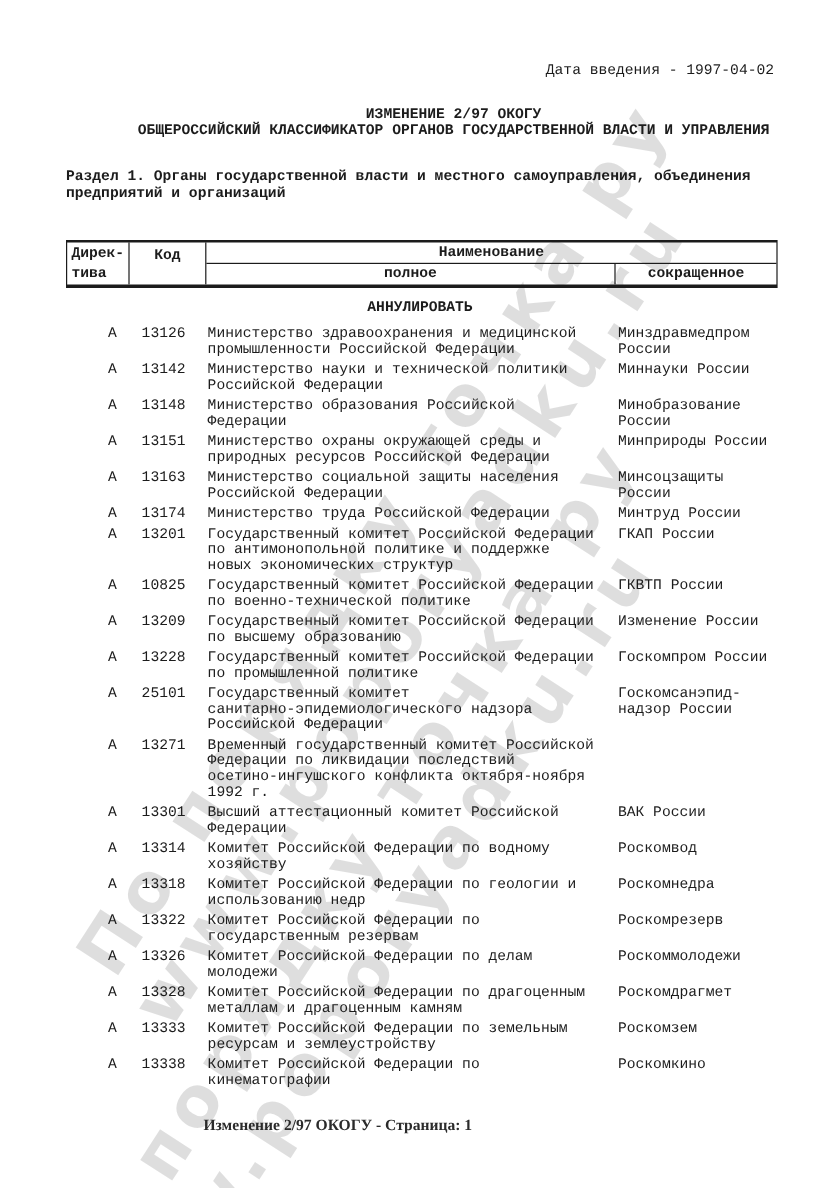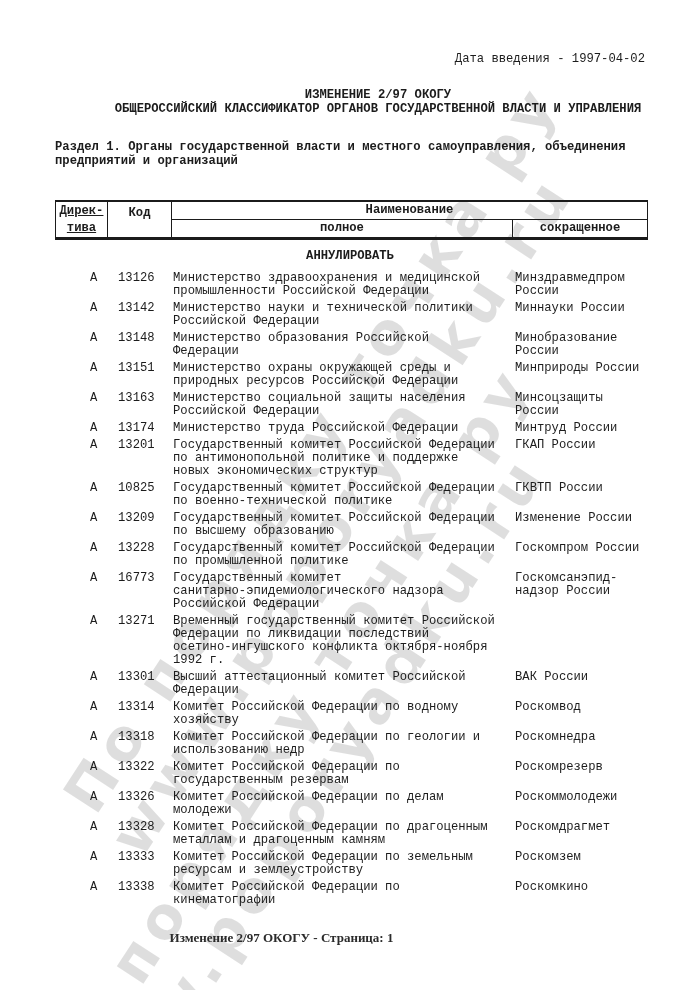--- a/index.html
+++ b/index.html
@@ -30,21 +30,21 @@
   
   .thead {
     position:absolute; top:200px; left:55px; width:591px;
     border-top:2px solid #1b1b1b; border-bottom:3px solid #1b1b1b;
     border-left:1px solid #1b1b1b; border-right:1px solid #1b1b1b;
     display:grid; grid-template-columns:52px 64px 340px 135px;
     grid-template-rows:18px 17px; font-weight:bold;
   }
   .th { display:flex; align-items:center; justify-content:center; }
   .th.c-dir { grid-column:1; grid-row:1/3; border-right:1px solid #1b1b1b;
-              white-space:pre-line; text-align:center; line-height:17px;text-decoration:underline; }
+              white-space:pre-line; line-height:17px; }
   .th.c-code { grid-column:2; grid-row:1/3; border-right:1px solid #1b1b1b;
                align-items:flex-start; padding-top:5px; }
   .th.c-name { grid-column:3/5; grid-row:1; border-bottom:1px solid #1b1b1b; }
   .th.c-full { grid-column:3; grid-row:2; }
   .th.c-short { grid-column:4; grid-row:2; border-left:1px solid #1b1b1b; }
   
   .group-label { position:absolute; top:250px; left:0; width:700px;
                  text-align:center; font-weight:bold; }
   
   .rows { position:absolute; top:272px; left:55px; width:593px; }
@@ -173,21 +173,21 @@
         <div class="row">
           <div class="cell cell-d">А</div>
           <div class="cell cell-c">13228</div>
           <div class="cell cell-f">Государственный комитет Российской Федерации
 по промышленной политике</div>
           <div class="cell cell-s">Госкомпром России</div>
         </div>
 
         <div class="row">
           <div class="cell cell-d">А</div>
-          <div class="cell cell-c">16773</div>
+          <div class="cell cell-c">25101</div>
           <div class="cell cell-f">Государственный комитет
 санитарно-эпидемиологического надзора
 Российской Федерации</div>
           <div class="cell cell-s">Госкомсанэпид-
 надзор России</div>
         </div>
 
         <div class="row">
           <div class="cell cell-d">А</div>
           <div class="cell cell-c">13271</div>

